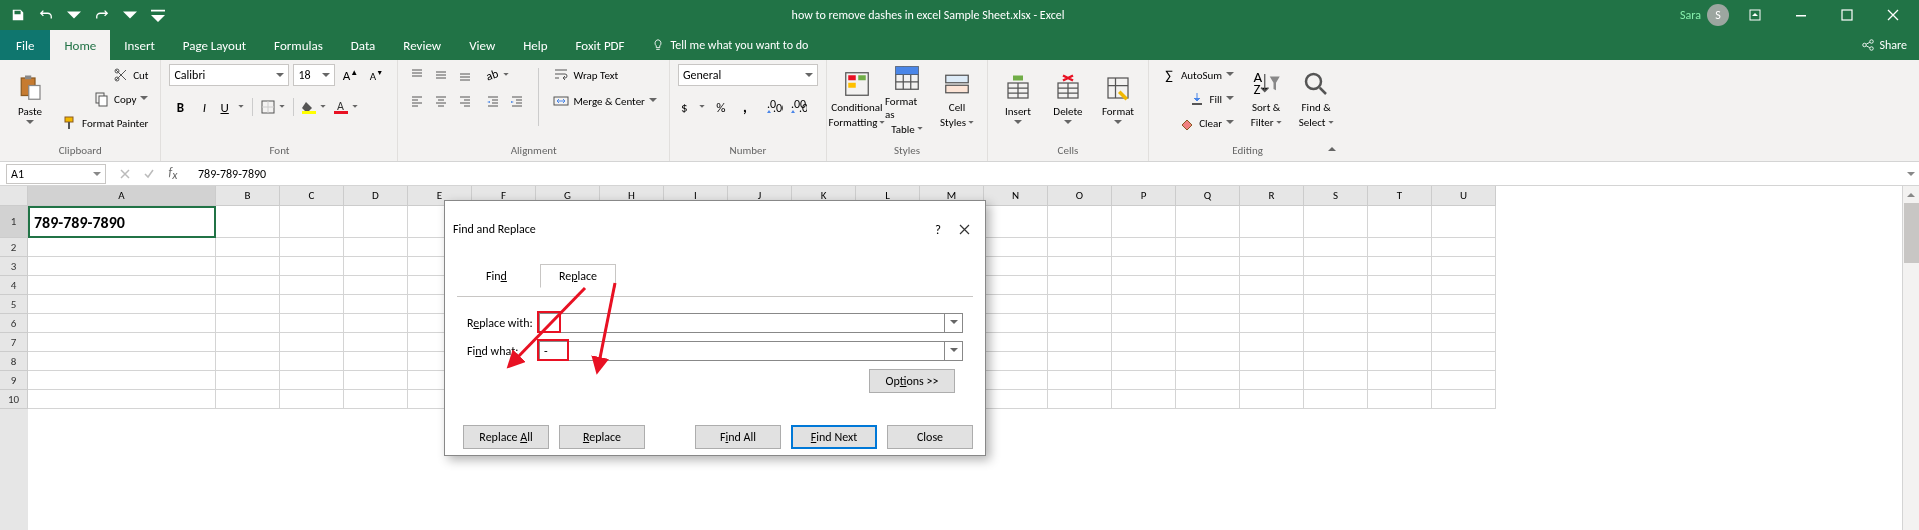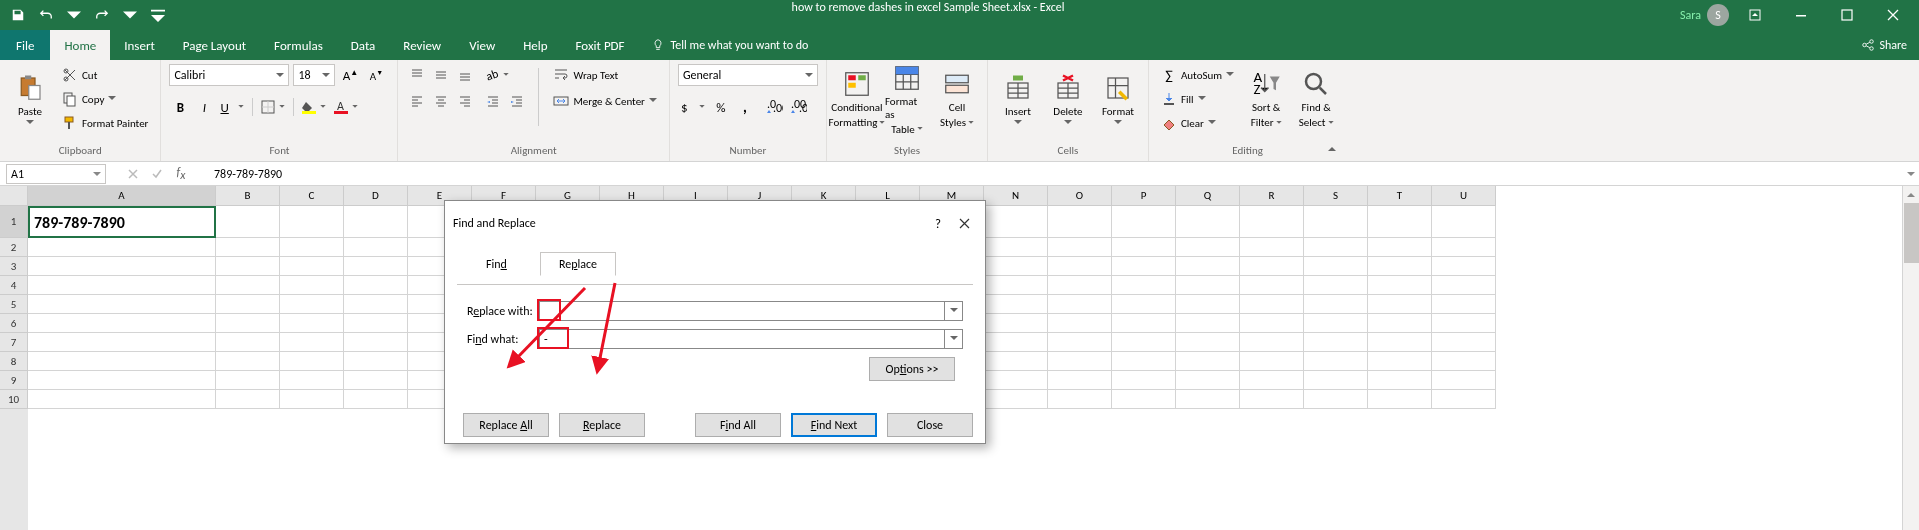--- a/index.html
+++ b/index.html
@@ -1,19 +1,19 @@
 <!DOCTYPE html>
 <html><head>
 <meta charset="utf-8">
 <style>
 * { box-sizing: border-box; margin: 0; padding: 0; font-family: "Segoe UI", Calibri, sans-serif; font-size: 12px; }
 body { background: #fff; width: 1919px; height: 530px; overflow: hidden; position: relative; }
 
 
-.titlebar { height: 30px; background: #217346; display: flex; color: #fff; }
+.titlebar { height: 30px; background: #217346; display: flex; align-items: center; color: #fff; }
 .qat { display: flex; align-items: center; gap: 4px; padding: 0 6px; }
 .qat-btn { width: 24px; height: 24px; display: flex; align-items: center; justify-content: center; color: #fff; }
 .qat-btn svg { width: 14px; height: 14px; }
 .title-text { flex: 1; text-align: center; font-size: 12px; color: #fff; }
 .title-right { display: flex; align-items: center; gap: 6px; padding-right: 6px; }
 .avatar { width: 22px; height: 22px; border-radius: 50%; background: #9ca6a0; display: flex; align-items: center; justify-content: center; color: #fff; font-size: 11px; }
 .win-btn { width: 40px; height: 28px; display: flex; align-items: center; justify-content: center; color: #fff; }
 .win-btn svg { width: 12px; height: 12px; }
 
 
@@ -26,21 +26,21 @@
 
 
 .ribbon { height: 102px; background: #f3f2f1; border-bottom: 1px solid #d4d4d4; display: flex; }
 .rgroup { border-right: 1px solid #e1dfdd; padding: 4px 8px 2px 8px; display: flex; flex-direction: column; height: 100%; position: relative; }
 .rgroup-body { flex: 1; display: flex; align-items: flex-start; gap: 6px; }
 .rgroup-label { text-align: center; font-size: 11px; color: #666; margin-top: auto; padding-bottom: 2px; position: relative; }
 
 .big-btn { display: flex; flex-direction: column; align-items: center; justify-content: center; width: 44px; height: 70px; gap: 2px; }
 .big-btn .ico { width: 30px; height: 30px; display: flex; align-items: center; justify-content: center; }
 .big-btn .lbl { font-size: 11px; }
-.small-row { display: flex; flex-direction: column; gap: 2px; justify-content: center; }
+.small-row { display: flex; flex-direction: column; gap: 2px; justify-content: center; align-items: flex-end; }
 .small-btn { display: flex; align-items: center; gap: 4px; height: 22px; padding: 0 4px; }
 .small-btn .ico { width: 16px; height: 16px; display: flex; align-items: center; justify-content: center; }
 .small-btn .lbl { font-size: 11px; white-space: nowrap; }
 
 .font-row1 { display: flex; gap: 4px; align-items: center; height: 22px; margin-bottom: 6px; }
 .font-row2 { display: flex; gap: 2px; align-items: center; height: 22px; }
 .combo { border: 1px solid #c8c6c4; background: #fff; height: 22px; display: flex; align-items: center; padding: 0 4px; }
 .combo .dd { margin-left: auto; }
 .dd svg { width: 8px; height: 8px; }
 
@@ -50,21 +50,21 @@
 .txt-i { font-style: italic; font-size: 13px; font-family: Calibri; }
 .txt-u { text-decoration: underline; font-size: 13px; font-family: Calibri; }
 
 .col-stack { display: flex; flex-direction: column; gap: 4px; }
 .row3 { display: flex; gap: 2px; }
 
 
 .formula-bar { height: 24px; border-bottom: 1px solid #d4d4d4; display: flex; align-items: center; background: #fff; }
 .namebox { width: 100px; border: 1px solid #c8c6c4; height: 20px; margin-left: 6px; display: flex; align-items: center; padding: 0 4px; background: #fff; }
 .namebox .dd { margin-left: auto; }
-.fb-btns { display: flex; margin: 0 16px; gap: 2px; }
+.fb-btns { display: flex; margin: 0 8px; gap: 2px; }
 .fb-btn { width: 22px; height: 20px; display: flex; align-items: center; justify-content: center; color: #a19f9d; }
 .fb-input { flex: 1; padding: 0 6px; height: 20px; display: flex; align-items: center; font-family: Calibri; font-size: 13px; }
 
 
 .grid-area { display: flex; position: relative; height: calc(530px - 30px - 30px - 102px - 24px); }
 .row-headers { width: 28px; display: flex; flex-direction: column; background: #e6e6e6; }
 .corner { height: 20px; background: #e6e6e6; border-right: 1px solid #ccc; border-bottom: 1px solid #ccc; }
 .rh { height: 19px; border-bottom: 1px solid #ccc; border-right: 1px solid #ccc; display: flex; align-items: center; justify-content: center; font-size: 11px; color: #333; background: #e6e6e6; }
 .rh.sel { background: #d2d2d2; }
 .col-headers { display: flex; height: 20px; }
@@ -75,21 +75,21 @@
 .cell-row { display: flex; }
 .cell { width: 64px; height: 19px; border-right: 1px solid #d4d4d4; border-bottom: 1px solid #d4d4d4; }
 .cell.wide { width: 188px; }
 .cell-a1 { border: 2px solid #217346; padding: 4px; font-family: Calibri; font-weight: bold; font-size: 16px; height: 32px; display: flex; align-items: center; }
 .grid-scroll { position: absolute; right: 0; top: 0; bottom: 0; width: 17px; background: #f3f2f1; border-left: 1px solid #d4d4d4; }
 .grid-scroll-btn { height: 17px; display: flex; align-items: center; justify-content: center; }
 .grid-thumb { width: 15px; margin: 0 auto; background: #c8c6c4; height: 60px; }
 
 
 .dlg { position: absolute; left: 444px; top: 200px; width: 542px; background: #fff; border: 1px solid #888; box-shadow: 4px 4px 10px rgba(0,0,0,0.3); }
-.dlg-title { display: flex; align-items: center; padding: 12px 8px; font-size: 12px; }
+.dlg-title { display: flex; align-items: center; padding: 18px 8px; font-size: 12px; }
 .dlg-title .dt-text { flex: 1; }
 .dlg-title .dt-btn { width: 26px; height: 20px; display: flex; align-items: center; justify-content: center; }
 .dlg-body { padding: 6px 12px 12px 12px; }
 .dlg-tabs { display: flex; margin-bottom: 10px; }
 .dlg-tab { padding: 4px 18px; border: 1px solid #c8c6c4; border-bottom: none; font-size: 12px; cursor: pointer; position: relative; top: 1px; margin-left: 14px; }
 .dlg-tab.first { margin-left: 10px; }
 .dlg-tab.active { background: #fff; border-bottom: 1px solid #fff; }
 .dlg-tab:not(.active) { background: transparent; border-color: transparent; }
 .dlg-tabline { border-bottom: 1px solid #c8c6c4; margin-top: -1px; }
 .dlg-form { padding: 16px 10px 8px 10px; }

